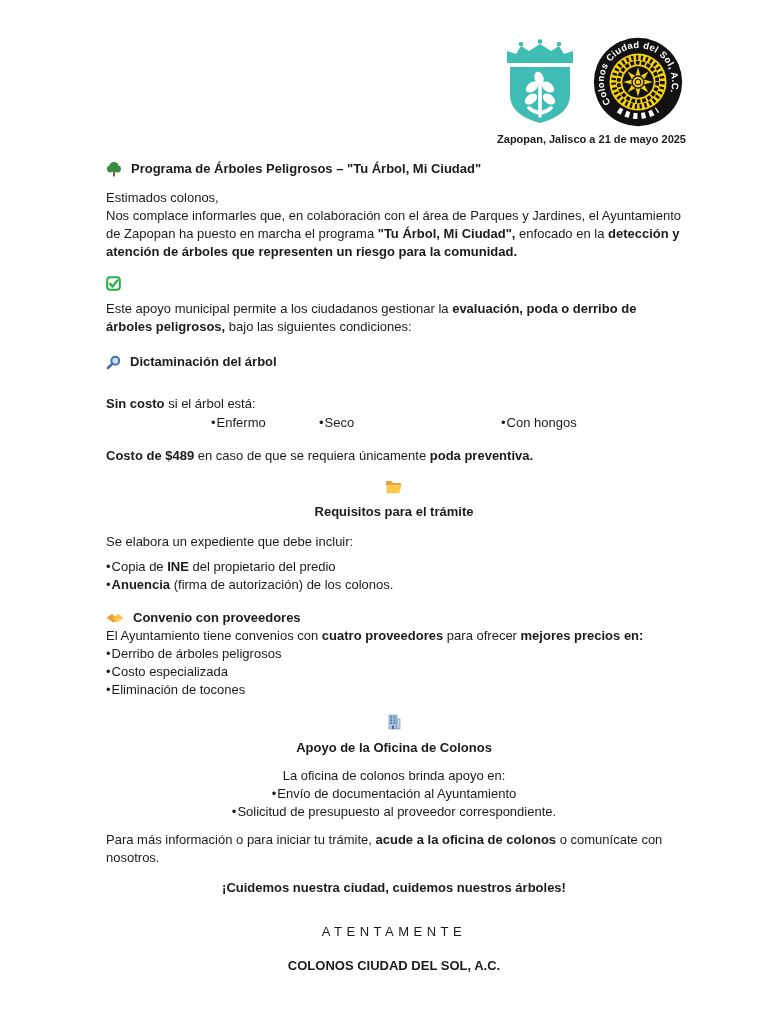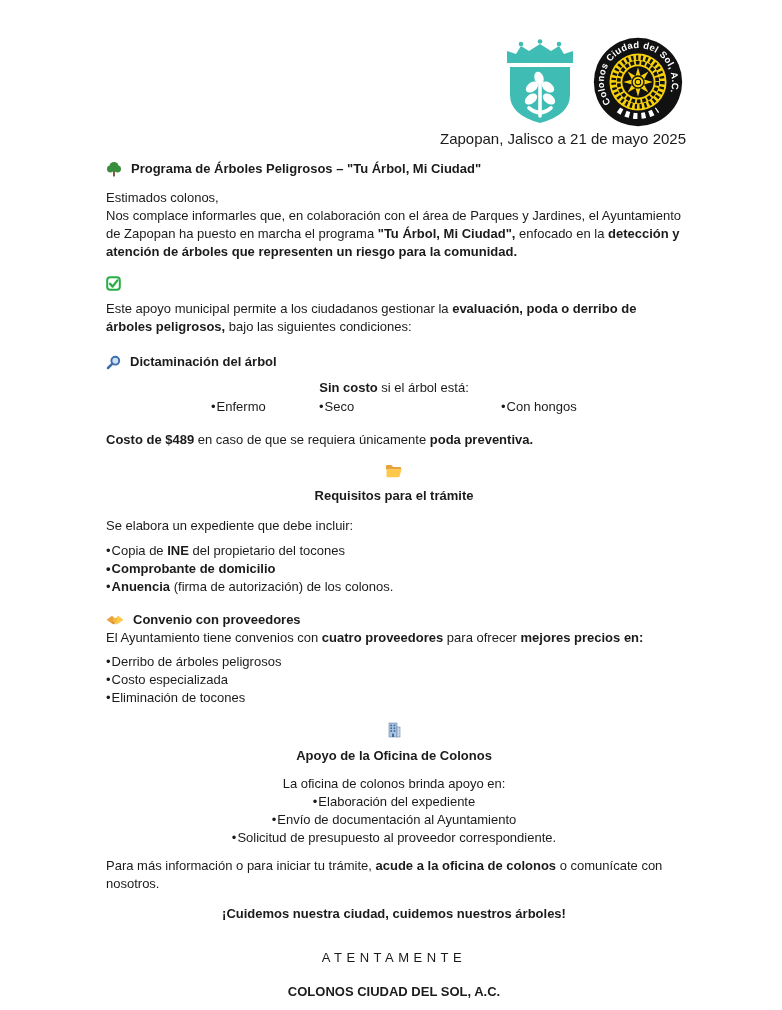--- a/index.html
+++ b/index.html
@@ -8,42 +8,42 @@
     width:782px;height:1010px;
     background:#ffffff;
     font-family:"Liberation Sans",sans-serif;
     font-size:13px;line-height:18px;
     color:#1b1b1b;
     overflow:hidden;
   }
   .logos{display:flex;justify-content:flex-end;align-items:flex-start;gap:14px;padding:38px 98px 0 0;}
   .shield-svg{width:76px;height:88px;display:block;}
   .sun-svg{width:92px;height:92px;display:block;margin-top:-2px;}
-  .date{ text-align:right;padding-right:96px;font-weight:400;font-size:15px;margin-top:2px;}
+  .date{ text-align:right;padding-right:96px;font-weight:700;font-size:11px;margin-top:2px;}
   .content{margin-left:106px;width:576px;}
   .h{display:flex;align-items:center;gap:9px;font-weight:700;font-size:13px;margin:0;}
   .h .ic{display:inline-flex;flex:0 0 auto;}
   .title{margin-top:12px;}
   .para{margin:0;}
   .intro{margin-top:11px;}
   .p-consiste{margin-top:9px;}
   .h-consiste{margin-top:15px;}
   .h-dictamen{margin-top:17px;}
-  .sincosto{margin-top:8px;text-align:center;}
+  .sincosto{margin-top:24px;text-align:left;}
   .optrow{position:relative;height:18px;margin-top:1px;}
   .opt{position:absolute;top:0;white-space:nowrap;}
   .opt1{left:105px;} .opt2{left:213px;} .opt3{left:395px;}
   .costo{margin-top:15px;}
   .h-requisitos{margin-top:14px;flex-direction:column;}
   .expediente{margin-top:12px;}
   .list{margin-top:7px;}
   .li{white-space:nowrap;}
   .blt{margin-right:1px;}
   .h-convenio{margin-top:15px;}
-  .convenio-list{margin-top:6px;}
+  .convenio-list{margin-top:0;}
   .h-oficina{margin-top:15px;flex-direction:column;}
   .oficina-block{margin-top:10px;text-align:center;}
   .closing{margin-top:10px;}
   .slogan{margin-top:12px;text-align:center;font-weight:700;}
   .atentamente{margin-top:26px;text-align:center;letter-spacing:4.5px;}
   .signature{margin-top:16px;text-align:center;font-weight:700;}
   b{font-weight:700;}
 </style>
 </head>
 <body>
@@ -143,22 +143,21 @@
           <path d="M1,3.2 Q1,2 2.2,2 H6.3 L8.2,4 H15 Q16.2,4 16.2,5.2 V6.5 H1 Z" fill="#E8A33D"></path>
           <path d="M1.6,6.2 H16.6 L14.6,13.2 Q14.3,14.2 13.2,14.2 H2.8 Q1.5,14.2 1.5,12.9 Z" fill="#FFC84A"></path>
         </svg>
       </span>
       <span>Requisitos para el trámite</span>
     </h2>
 
     <p class="para expediente">Se elabora un expediente que debe incluir:</p>
 
     <div class="list">
-      <div class="li"><span class="blt">•</span><span>Copia de </span><b>INE</b><span> del propietario del tocones</span></div>
-      <div class="li"><b><span class="blt">•</span><span>Comprobante de domicilio</span></b></div>
+      <div class="li"><span class="blt">•</span><span>Copia de </span><b>INE</b><span> del propietario del predio</span></div>
       <div class="li"><span class="blt">•</span><b>Anuencia</b><span> (firma de autorización) de los colonos.</span></div>
     </div>
 
     <h2 class="h h-convenio">
       <span class="ic">
         <svg width="18" height="14" viewBox="0 0 18 14">
           <path d="M0.5,6.8 L6,2.8 L11,7.8 L7.2,11.5 Z" fill="#E8A33D"></path>
           <path d="M17.5,6.8 L12,2.8 L7,7.8 L10.8,11.5 Z" fill="#FFC84A"></path>
           <circle cx="9" cy="7" r="2.2" fill="#F6B93F"></circle>
           <path d="M6.2,8.8 L7.6,10.2 M8.2,9.8 L9.4,11" stroke="#B97F23" stroke-width="0.8" stroke-linecap="round"></path>
@@ -188,21 +187,20 @@
               <rect x="6.6" y="8.2" width="1.7" height="1.7"></rect>
             <rect x="5" y="11.6" width="2" height="3.4"></rect>
           </g>
         </svg>
       </span>
       <span>Apoyo de la Oficina de Colonos</span>
     </h2>
 
     <div class="oficina-block">
       <div>La oficina de colonos brinda apoyo en:</div>
-      <div class="li"><span class="blt">•</span><span>Elaboración del expediente</span></div>
       <div class="li"><span class="blt">•</span><span>Envío de documentación al Ayuntamiento</span></div>
       <div class="li"><span class="blt">•</span><span>Solicitud de presupuesto al proveedor correspondiente.</span></div>
     </div>
 
     <p class="para closing"><span>Para más información o para iniciar tu trámite, </span><b>acude a la oficina de colonos</b><span> o comunícate con nosotros.</span></p>
 
     <div class="slogan">¡Cuidemos nuestra ciudad, cuidemos nuestros árboles!</div>
     <div class="atentamente">ATENTAMENTE</div>
     <div class="signature">COLONOS CIUDAD DEL SOL, A.C.</div>
 

